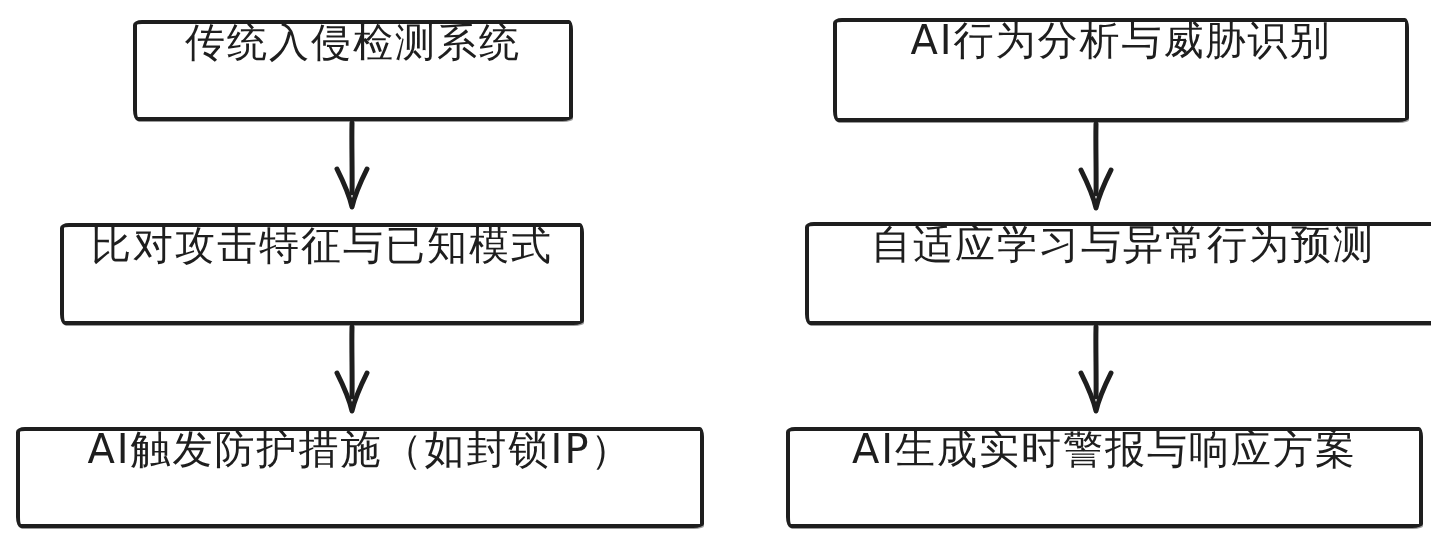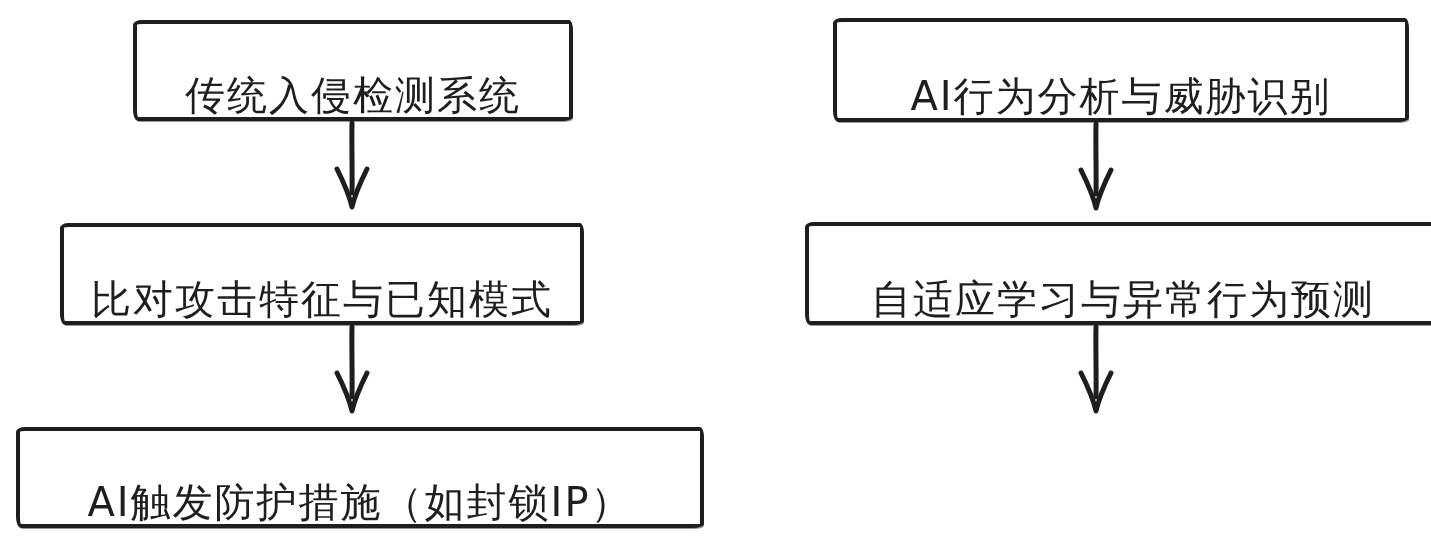--- a/index.html
+++ b/index.html
@@ -16,21 +16,21 @@
     overflow: hidden;
   }
   .node {
     position: absolute;
     box-sizing: border-box;
     background: #ffffff;
     border: 4px solid #1e1e1e;
     
     border-radius: 9px 4px 11px 5px / 5px 10px 4px 11px;
     display: flex;
-    align-items: flex-end;
+    align-items: flex-start;
     justify-content: center;
     box-shadow: 1px 2px 0 -1px rgba(30,30,30,0.45);
   }
   .node-label {
     color: #1e1e1e;
     font-size: 40px;
     letter-spacing: 2px;
     white-space: nowrap;
     line-height: 1;
     transform: translateY(-2px);
@@ -85,14 +85,17 @@
 
   <div class="node" style="left:786px; top:222px; width:636px; height:103px;margin-left:19px;">
     <span class="node-label">自适应学习与异常行为预测</span>
   </div>
 
   <svg class="arrow" style="left:1074px; top:325px;" width="44" height="90" viewBox="0 0 44 90">
     <path d="M22 2 C21.5 25 22.5 50 22 72"></path>
     <path d="M7 48 C13 60 19 73 22 86 C25 73 31 60 37 48"></path>
   </svg>
 
+  <div class="node" style="left:786px; top:427px; width:637px; height:101px;">
+    <span class="node-label">AI生成实时警报与响应方案</span>
+  </div>
 
 </div>
 
 </body></html>

